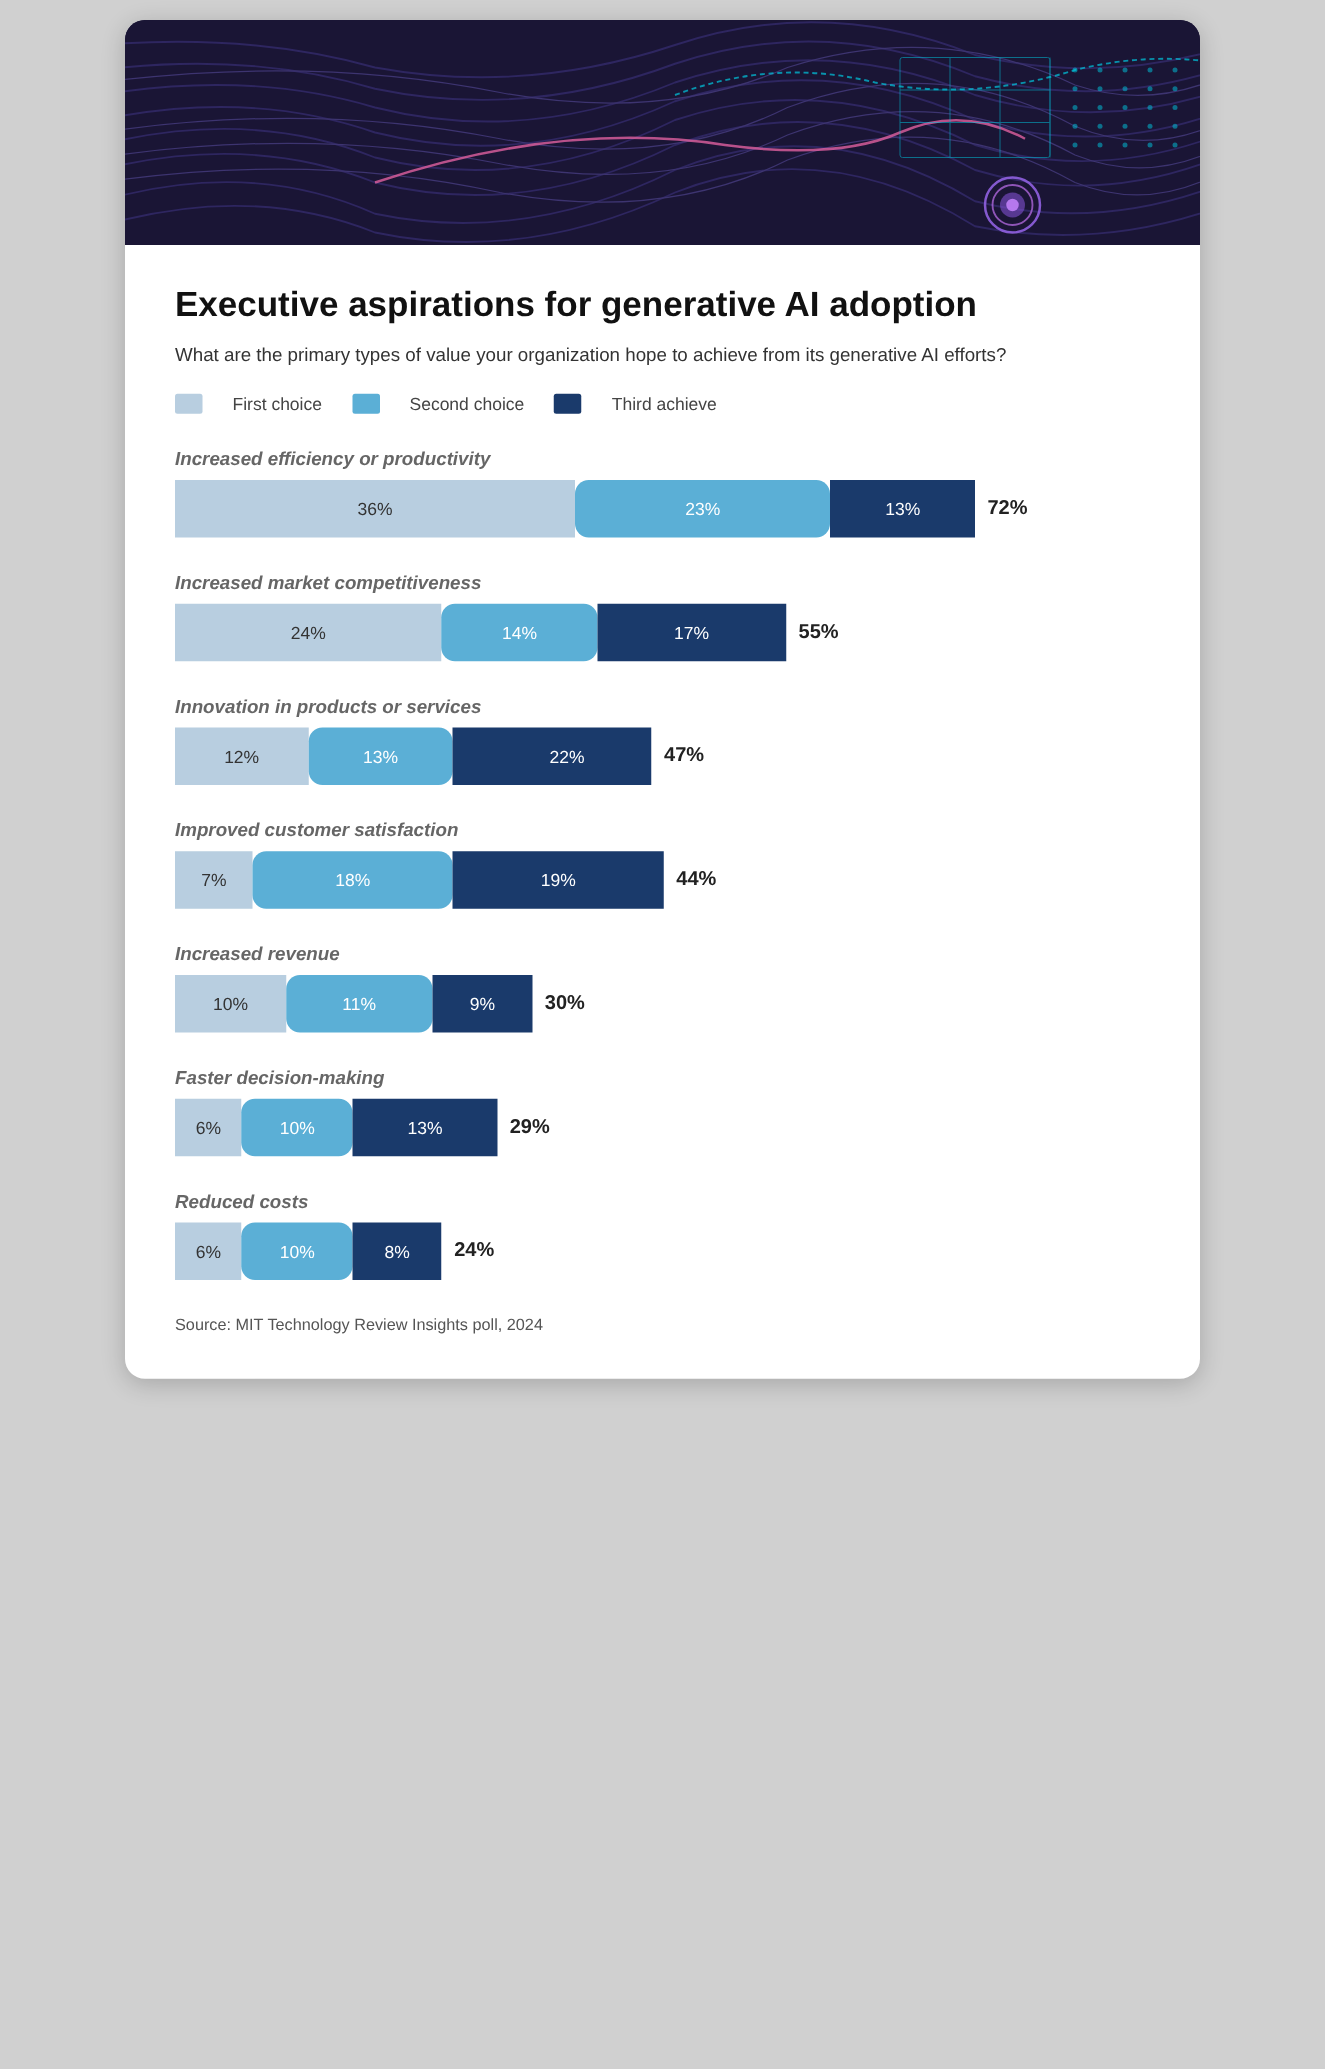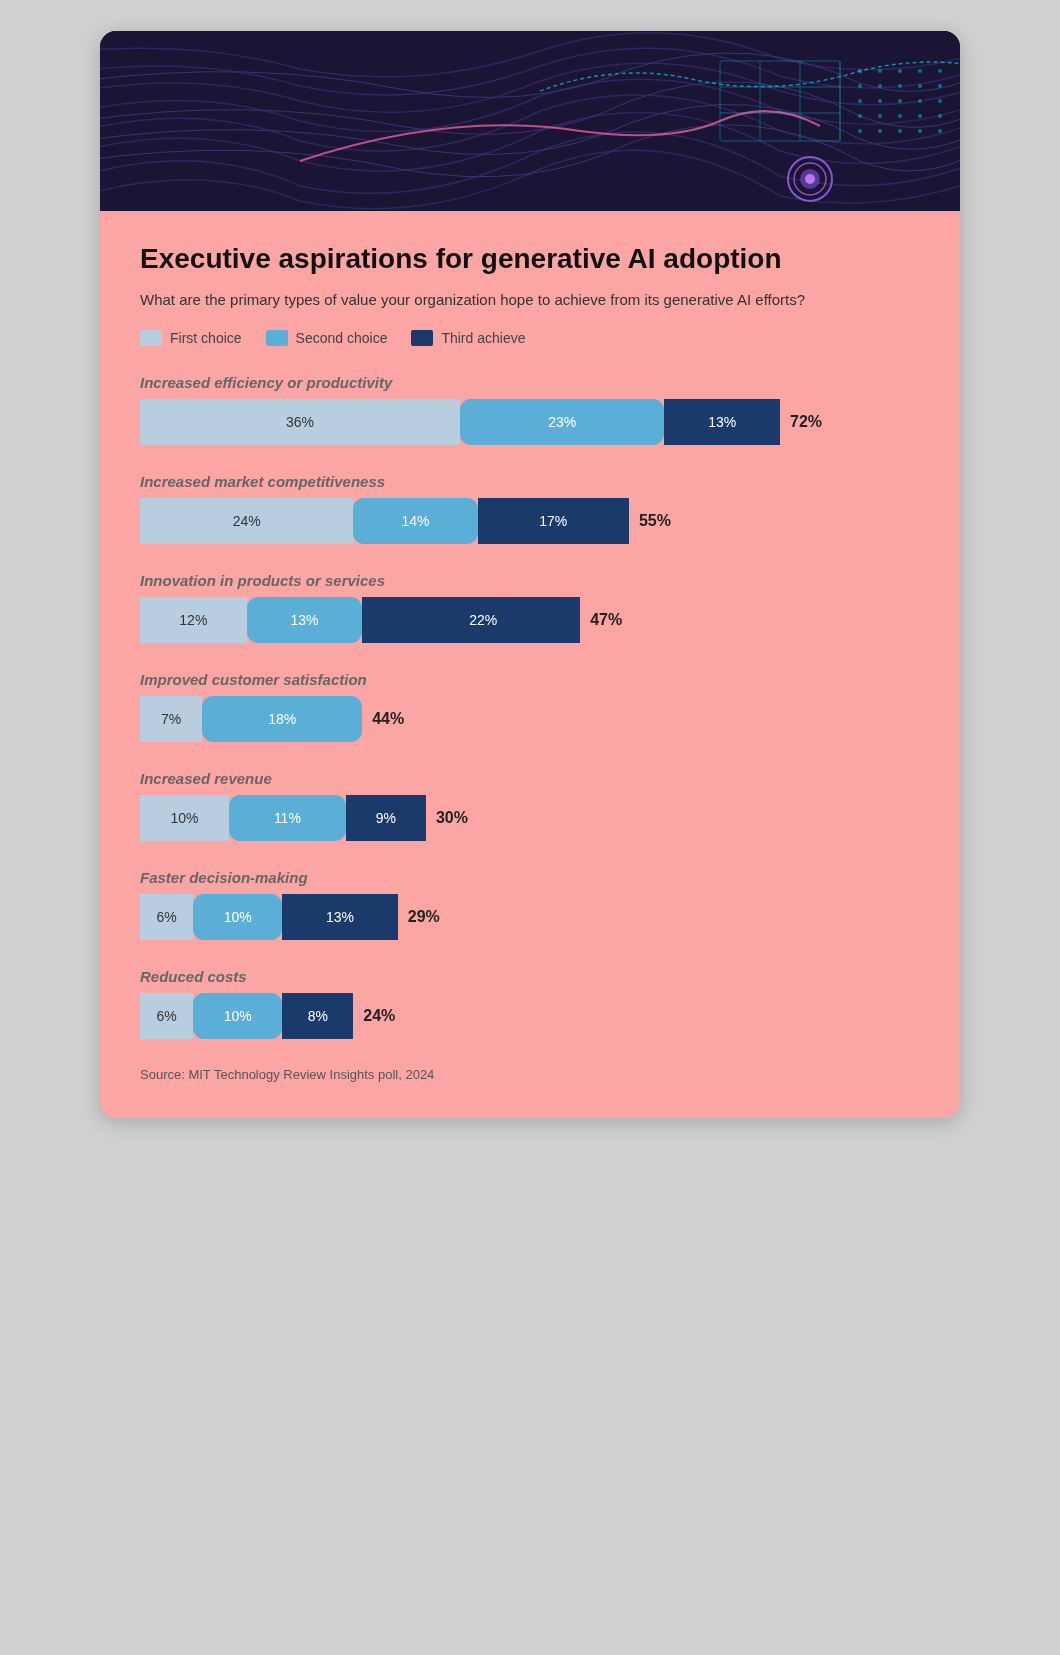--- a/index.html
+++ b/index.html
@@ -6,22 +6,22 @@
     body {
       background: #d0d0d0;
       display: flex;
       justify-content: center;
       align-items: flex-start;
       min-height: 1655px;
       font-family: Arial, Helvetica, sans-serif;
     }
     .card {
       width: 860px;
-      margin: 31px auto;
-      background: #fca5a5;
+      margin: 16px auto;
+      background: #ffffff;
       border-radius: 16px;
       overflow: hidden;
       box-shadow: 0 4px 20px rgba(0,0,0,0.2);
     }
     .hero-image {
       width: 100%;
       height: 180px;
       background: #1a1535;
       position: relative;
       overflow: hidden;
@@ -49,21 +49,21 @@
     .legend {
       display: flex;
       align-items: center;
       gap: 24px;
       margin-bottom: 28px;
       flex-wrap: wrap;
     }
     .legend-item {
       display: flex;
       align-items: flex-end;
-      gap: 8px;
+      gap: 24px;
       font-size: 14px;
       color: #444;
     }
     .legend-swatch {
       width: 22px;
       height: 16px;
       border-radius: 2px;
     }
     .chart-section {
       margin-bottom: 28px;
@@ -227,29 +227,30 @@
             <div class="bar-segment second" style="width: 124.444px;">14%</div>
             <div class="bar-segment third" style="width: 151.111px;">17%</div>
             <div class="bar-total">55%</div>
           </div>
         </div>
         <div class="chart-section">
           <div class="chart-label">Innovation in products or services</div>
           <div class="bar-row">
             <div class="bar-segment first" style="width: 106.667px;">12%</div>
             <div class="bar-segment second" style="width: 115.556px;">13%</div>
-            <div class="bar-segment third" style="width: 218px; padding-left: 24px;">22%</div>
+            <div class="bar-segment third" style="width: 159px; padding-left: 24px;">22%</div>
             <div class="bar-total">47%</div>
           </div>
         </div>
         <div class="chart-section">
           <div class="chart-label">Improved customer satisfaction</div>
           <div class="bar-row">
             <div class="bar-segment first" style="width: 62.2222px;">7%</div>
             <div class="bar-segment second" style="width: 160px;">18%</div>
+            <div class="bar-segment third" style="width: 168.889px;">19%</div>
             <div class="bar-total">44%</div>
           </div>
         </div>
         <div class="chart-section">
           <div class="chart-label">Increased revenue</div>
           <div class="bar-row">
             <div class="bar-segment first" style="width: 88.8889px;">10%</div>
             <div class="bar-segment second" style="width: 117px;">11%</div>
             <div class="bar-segment third" style="width: 80px;">9%</div>
             <div class="bar-total">30%</div>

